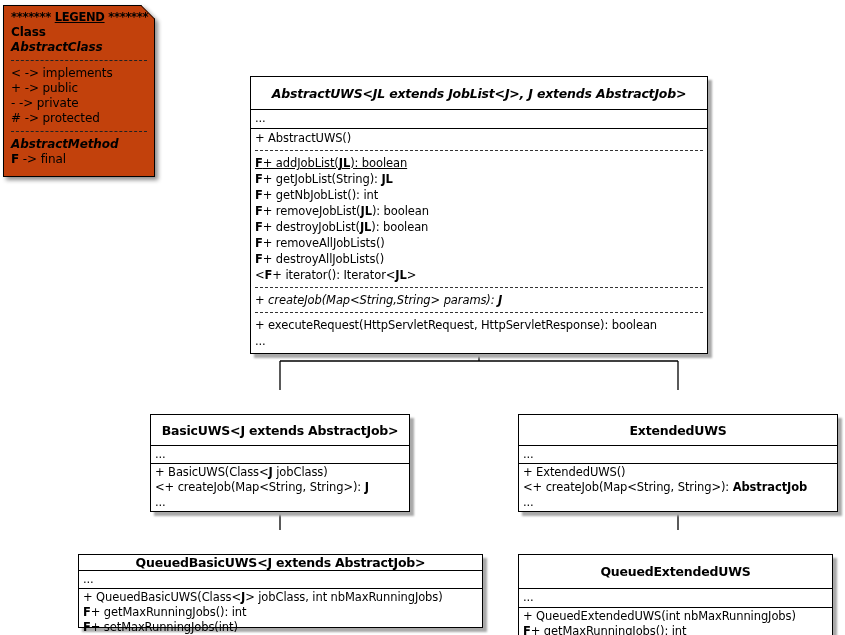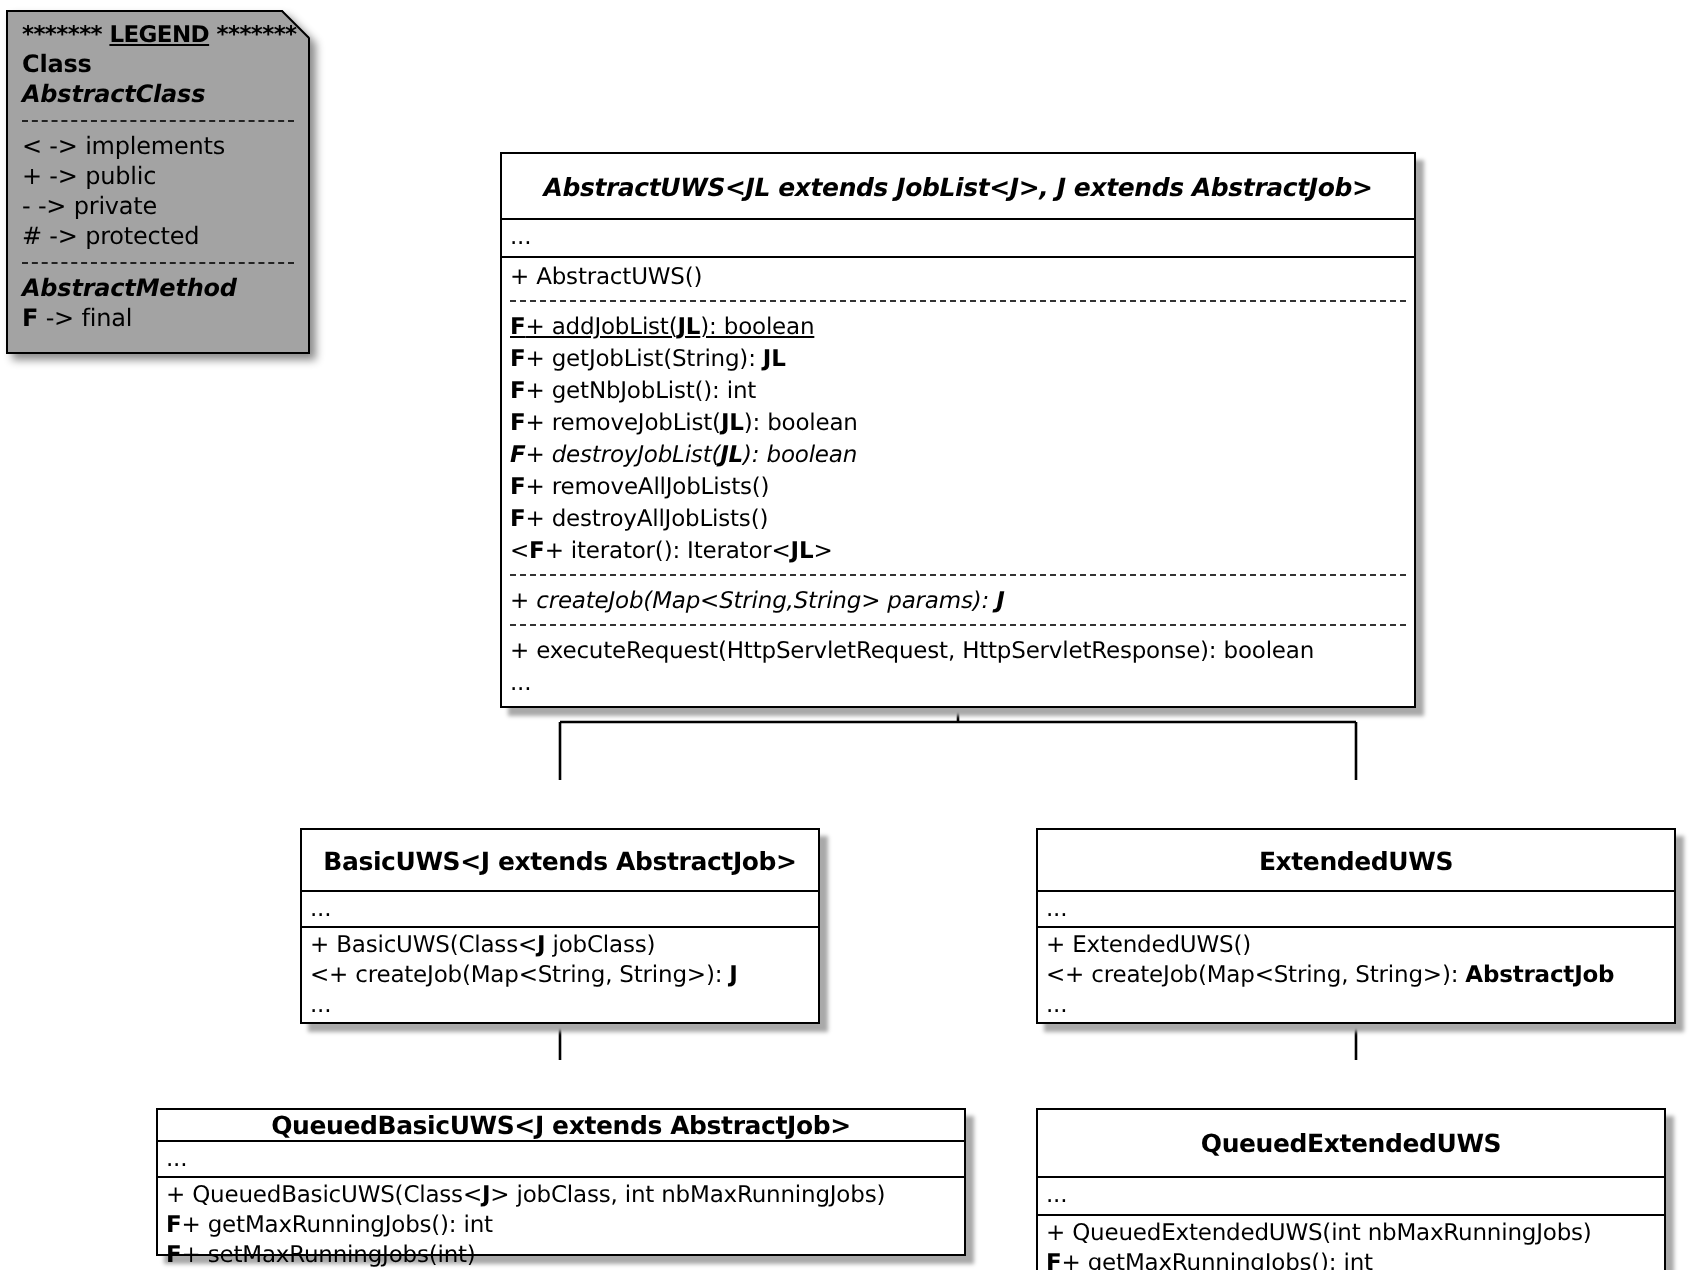--- a/index.html
+++ b/index.html
@@ -52,21 +52,21 @@
       <line x1="280" y1="361" x2="280" y2="390" stroke="#000" stroke-width="1.3"></line>
       <line x1="678" y1="361" x2="678" y2="390" stroke="#000" stroke-width="1.3"></line>
       <polygon points="479,331 472,344 486,344" fill="#fff" stroke="#000" stroke-width="1.3"></polygon>
       <line x1="280" y1="502" x2="280" y2="530" stroke="#000" stroke-width="1.3"></line>
       <polygon points="280,489 273,502 287,502" fill="#fff" stroke="#000" stroke-width="1.3"></polygon>
       <line x1="678" y1="502" x2="678" y2="530" stroke="#000" stroke-width="1.3"></line>
       <polygon points="678,489 671,502 685,502" fill="#fff" stroke="#000" stroke-width="1.3"></polygon>
     </svg>
 
   <div class="legend-wrap" style="left: 3px; top: 5px;">
-    <div class="legend" id="legend" style="background: #a3a3a3; width: 152px; height: 172px;">
+    <div class="legend" id="legend" style="background: #c2410c; width: 152px; height: 172px;">
       <div id="legend-rows">
           <div class="row legend-title-row"><span class="b">******* </span><span class="b u">LEGEND</span><span class="b"> *******</span></div>
           <div class="row"><span class="b">Class</span></div>
           <div class="row"><span class="b i">AbstractClass</span></div>
           <div class="sep"></div>
           <div class="row"><span>&lt; -&gt; implements</span></div>
           <div class="row"><span>+ -&gt; public</span></div>
           <div class="row"><span>- -&gt; private</span></div>
           <div class="row"><span># -&gt; protected</span></div>
           <div class="sep"></div>
@@ -87,21 +87,21 @@
         <div class="compart fields" style="height: 19px;">
           <div class="row"><span>...</span></div>
         </div>
         <div class="compart methods">
           <div class="row" style="line-height: 16px;"><span>+ AbstractUWS()</span></div>
           <div class="sep"></div>
           <div class="row" style="line-height: 16px; text-decoration: underline;"><span class="b">F</span><span>+ addJobList(</span><span class="b">JL</span><span>): boolean</span></div>
           <div class="row" style="line-height: 16px;"><span class="b">F</span><span>+ getJobList(String): </span><span class="b">JL</span></div>
           <div class="row" style="line-height: 16px;"><span class="b">F</span><span>+ getNbJobList(): int</span></div>
           <div class="row" style="line-height: 16px;"><span class="b">F</span><span>+ removeJobList(</span><span class="b">JL</span><span>): boolean</span></div>
-          <div class="row" style="line-height: 16px; font-style: italic;"><span class="b">F</span><span>+ destroyJobList(</span><span class="b">JL</span><span>): boolean</span></div>
+          <div class="row" style="line-height: 16px;"><span class="b">F</span><span>+ destroyJobList(</span><span class="b">JL</span><span>): boolean</span></div>
           <div class="row" style="line-height: 16px;"><span class="b">F</span><span>+ removeAllJobLists()</span></div>
           <div class="row" style="line-height: 16px;"><span class="b">F</span><span>+ destroyAllJobLists()</span></div>
           <div class="row" style="line-height: 16px;"><span>&lt;</span><span class="b">F</span><span>+ iterator(): Iterator&lt;</span><span class="b">JL</span><span>&gt;</span></div>
           <div class="sep"></div>
           <div class="row" style="line-height: 16px;"><span class="i">+ createJob(Map&lt;String,String&gt; params): </span><span class="b i">J</span></div>
           <div class="sep"></div>
           <div class="row" style="line-height: 16px;"><span>+ executeRequest(HttpServletRequest, HttpServletResponse): boolean</span></div>
           <div class="row" style="line-height: 16px;"><span>...</span></div>
         </div>
       </div>

